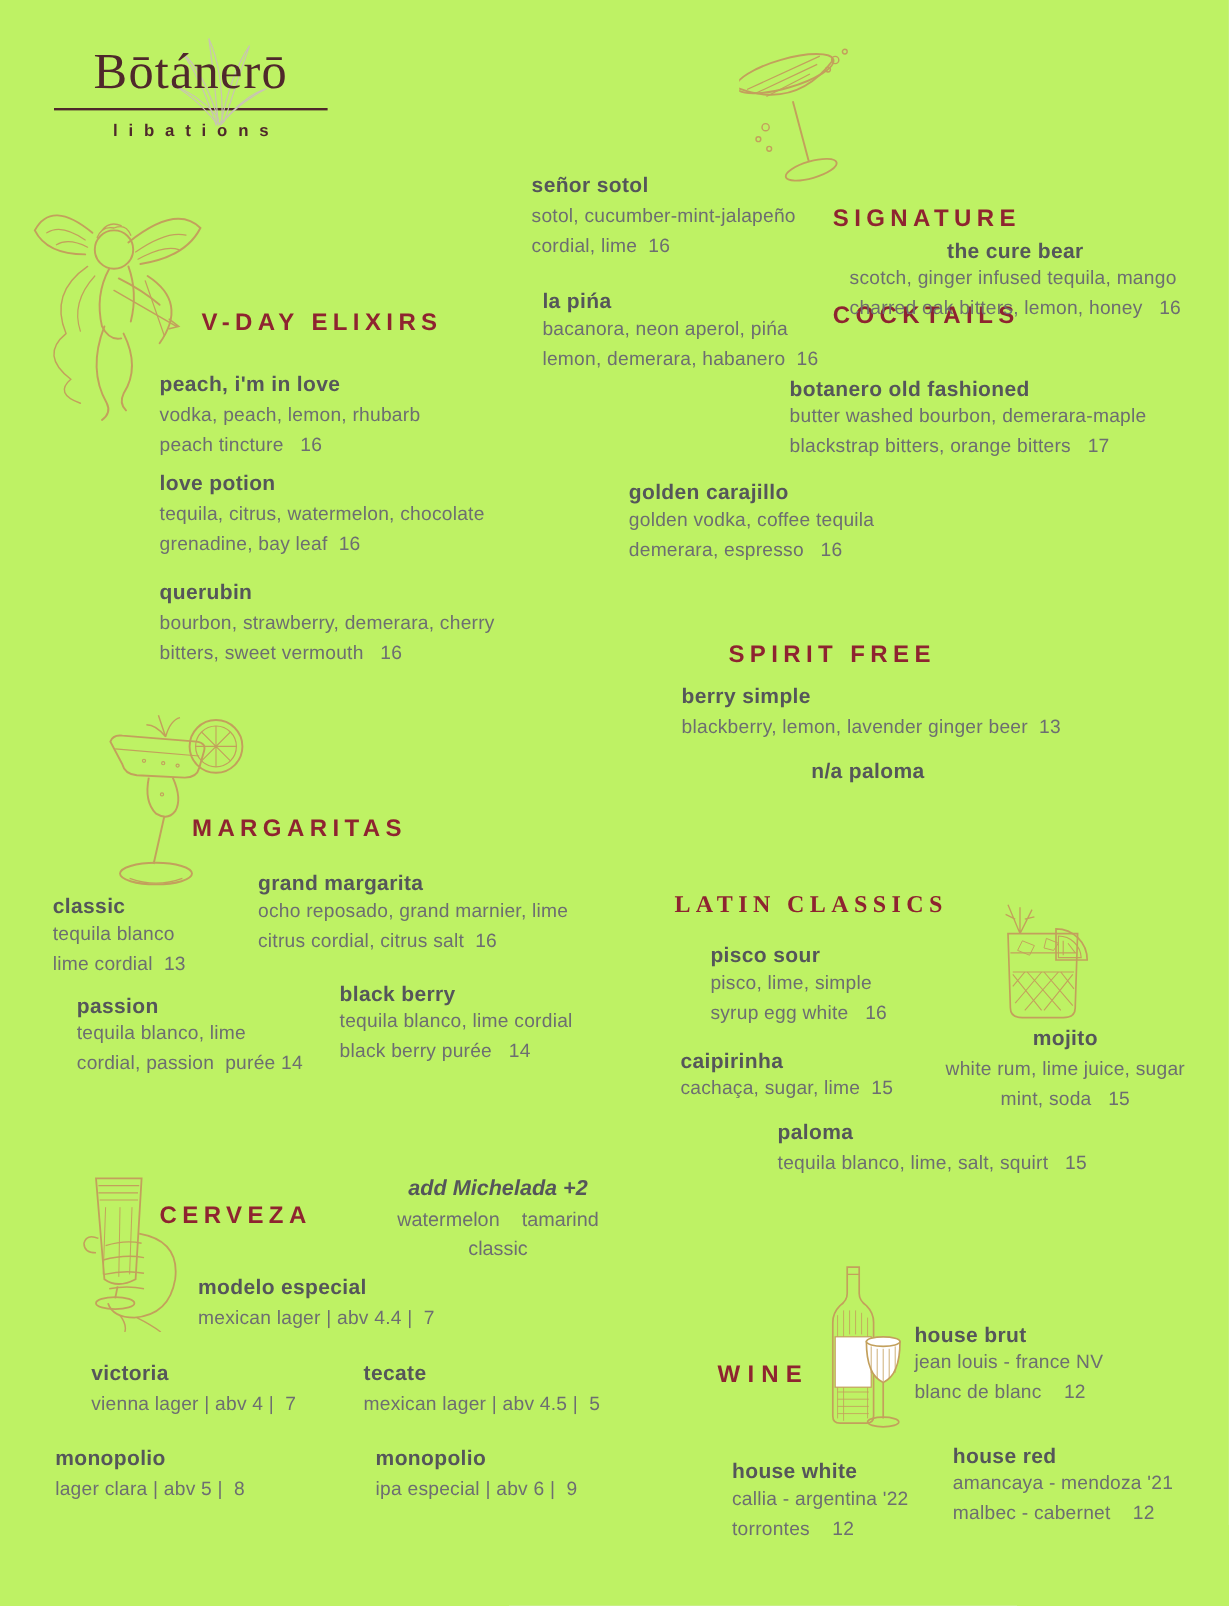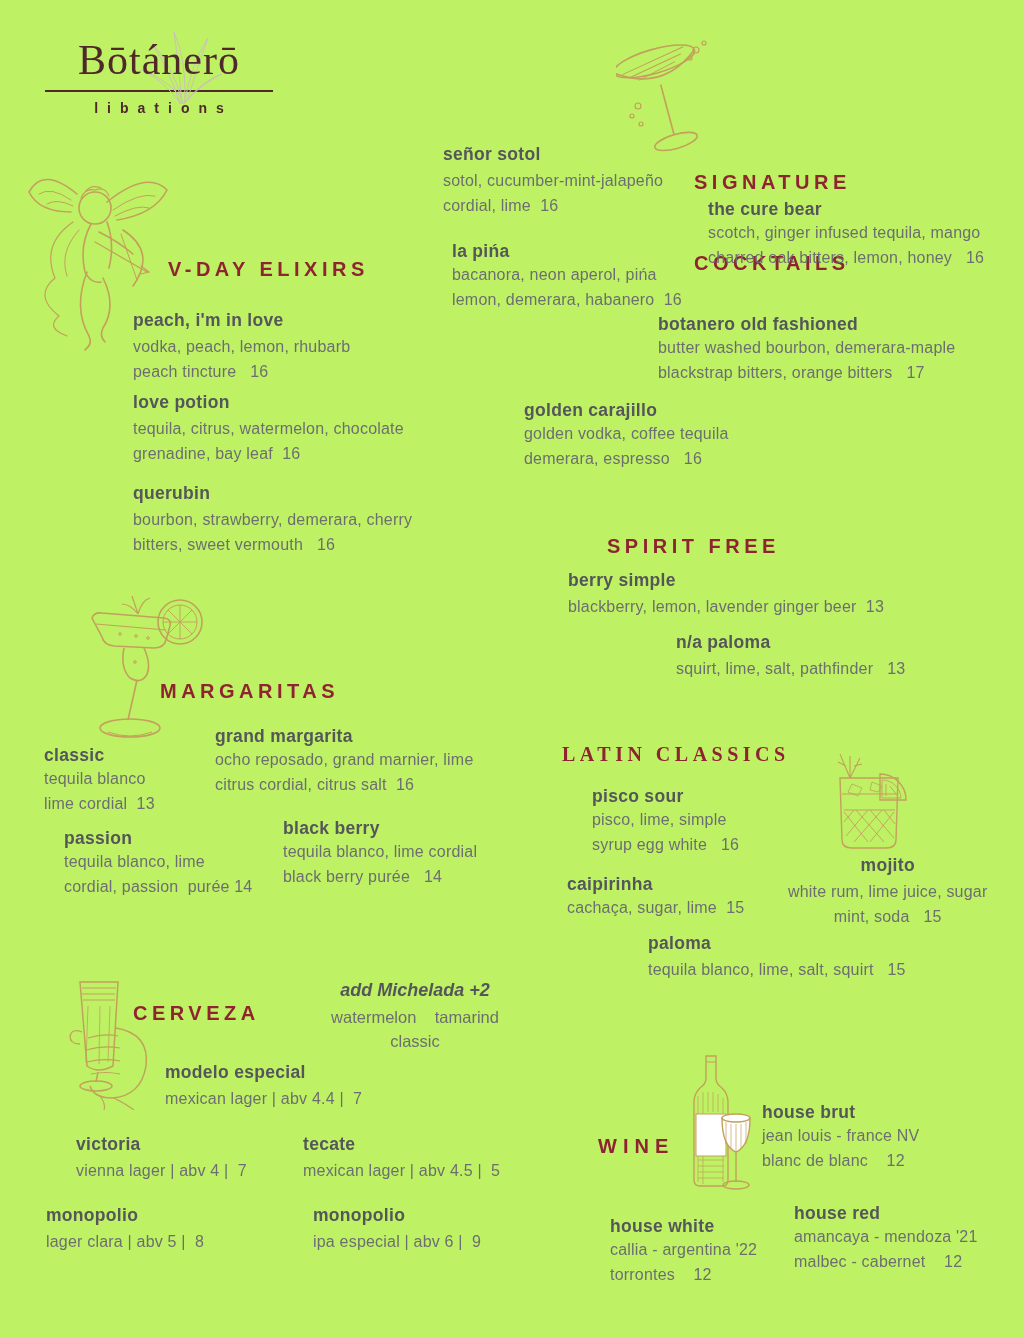--- a/index.html
+++ b/index.html
@@ -213,21 +213,21 @@
     <div class="nm">señor sotol</div>
     <div class="ds">sotol, cucumber-mint-jalapeño</div>
     <div class="ds">cordial, lime  16</div>
   </div>
   <div class="item" style="left:452px;top:241px;">
     <div class="nm" style="margin-bottom:0;">la pińa</div>
     <div class="ds">bacanora, neon aperol, pińa</div>
     <div class="ds">lemon, demerara, habanero  16</div>
   </div>
   <div class="item" style="left:708px;top:199px;">
-    <div class="nm" style="margin-bottom:0;">the cure bear</div>
+    <div class="nm" style="margin-bottom:0;text-align:center;">the cure bear</div>
     <div class="ds">scotch, ginger infused tequila, mango</div>
     <div class="ds">charred oak bitters, lemon, honey   16</div>
   </div>
   <div class="item" style="left:658px;top:314px;">
     <div class="nm" style="margin-bottom:0;">botanero old fashioned</div>
     <div class="ds">butter washed bourbon, demerara-maple</div>
     <div class="ds">blackstrap bitters, orange bitters   17</div>
   </div>
   <div class="item" style="left:524px;top:400px;">
     <div class="nm" style="margin-bottom:0;">golden carajillo</div>
@@ -250,21 +250,20 @@
     <div class="ds">bourbon, strawberry, demerara, cherry</div>
     <div class="ds">bitters, sweet vermouth   16</div>
   </div>
 
   <div class="item" style="left:568px;top:570px;">
     <div class="nm">berry simple</div>
     <div class="ds">blackberry, lemon, lavender ginger beer  13</div>
   </div>
   <div class="item" style="left:676px;top:632px;">
     <div class="nm">n/a paloma</div>
-    <div class="ds">squirt, lime, salt, pathfinder   13</div>
   </div>
 
   <div class="item" style="left:44px;top:745px;">
     <div class="nm" style="margin-bottom:0;">classic</div>
     <div class="ds">tequila blanco</div>
     <div class="ds">lime cordial  13</div>
   </div>
   <div class="item" style="left:215px;top:726px;">
     <div class="nm" style="margin-bottom:0;">grand margarita</div>
     <div class="ds">ocho reposado, grand marnier, lime</div>

